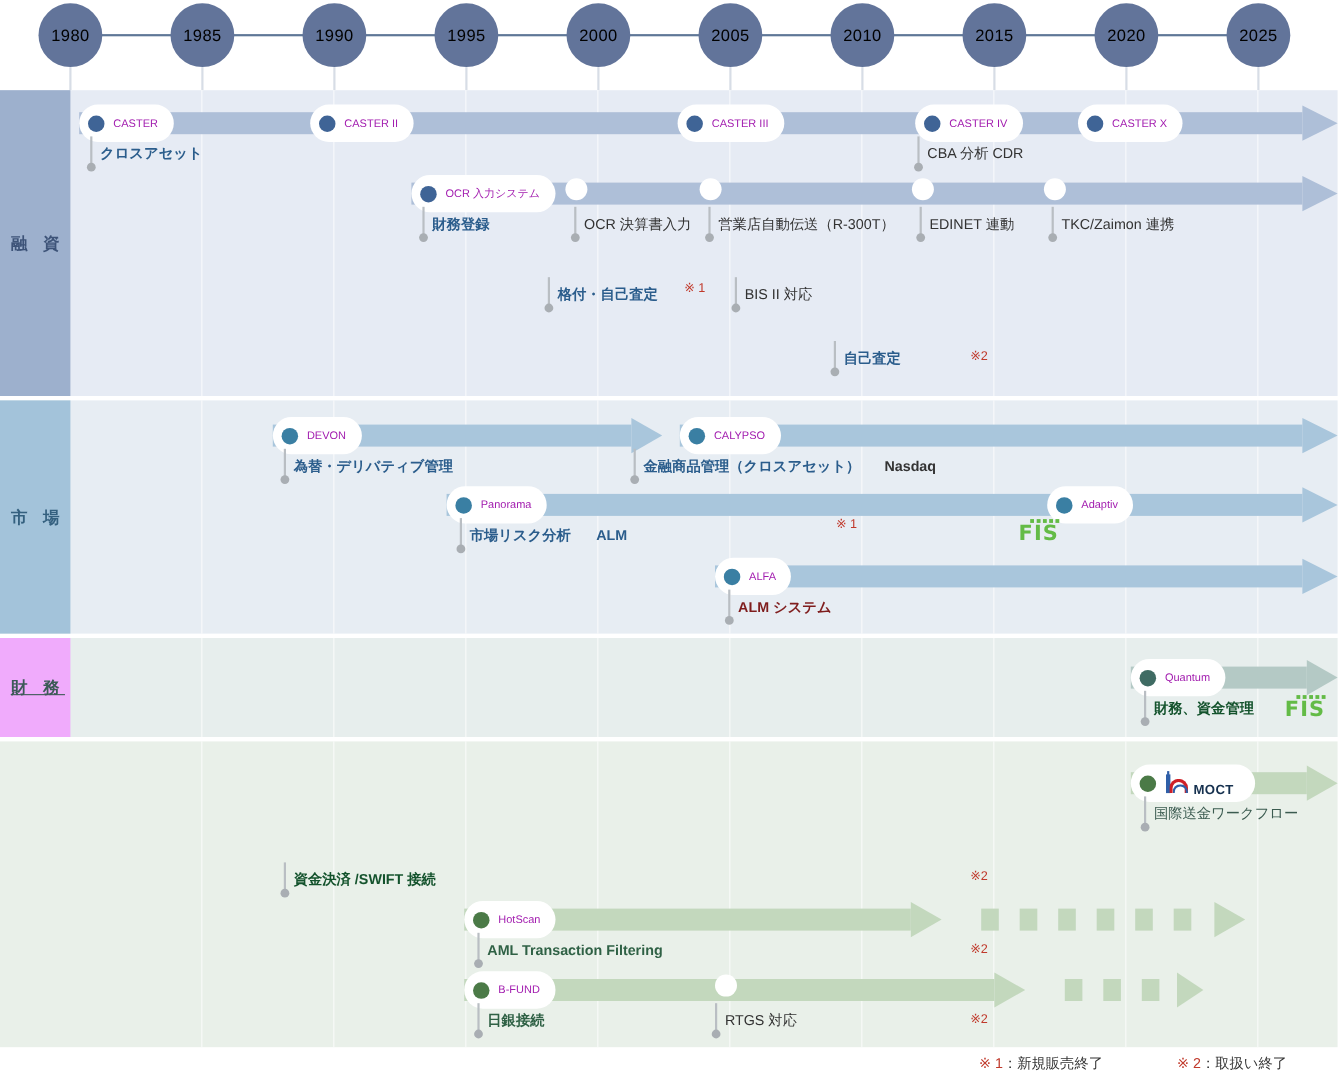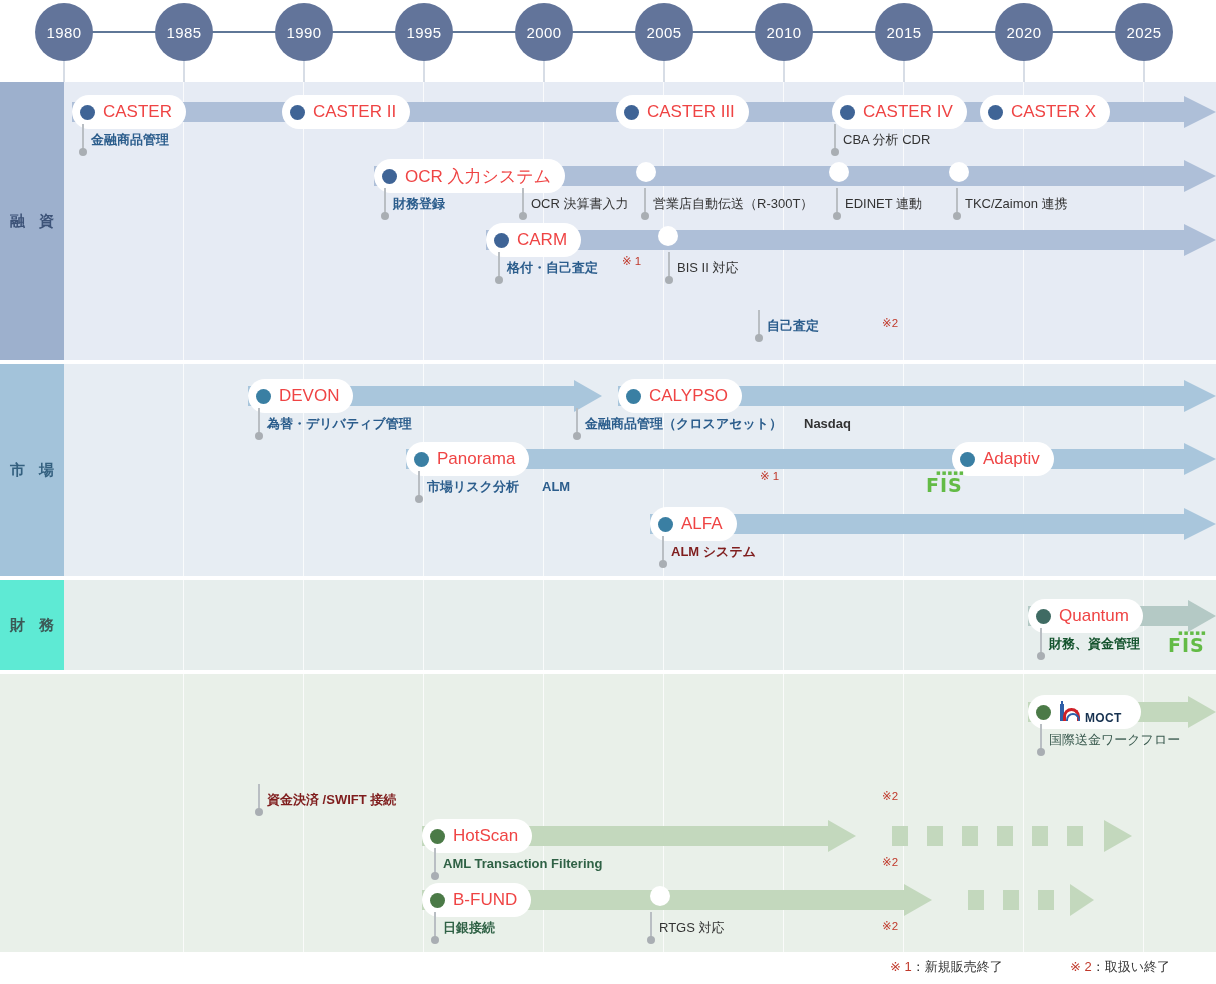--- a/index.html
+++ b/index.html
@@ -10,54 +10,54 @@
     overflow:hidden;
     position:relative;
   }
   #root{position:relative;width:1216px;height:984px;}
 
   
   .axis{position:absolute;left:0;top:0;width:1216px;height:82px;}
   .axis-line{position:absolute;left:64px;top:31px;height:2px;background:#5f7797;}
   .year{
     position:absolute;top:3px;width:58px;height:58px;border-radius:50%;
-    background:#62749a;color:#ffffff;
+    background:#62749a;color:#000000;
     display:flex;align-items:center;justify-content:center;
     font-size:15px;letter-spacing:.4px;
   }
   .year-stem{position:absolute;top:61px;width:2px;height:21px;background:#d7dde6;}
 
   
   .band{position:absolute;left:0;width:1216px;}
   .band-body{position:absolute;left:64px;top:0;right:0;height:100%;}
   .band-label{
     position:absolute;left:0;top:0;width:64px;height:100%;
     display:flex;align-items:center;justify-content:center;
     font-size:15px;letter-spacing:5px;font-weight:700;text-indent:5px;
   }
   .band.b1{background:#e6ebf4;} .band.b1 .band-label{background:#9db0cd;color:#3d5378;}
   .band.b2{background:#e7edf3;} .band.b2 .band-label{background:#a3c3da;color:#34607f;}
-  .band.b3{background:#e7eeed;} .band.b3 .band-label{background:#5eead4;color:#3c5a57;}
+  .band.b3{background:#e7eeed;} .band.b3 .band-label{background:#f0abfc;color:#3c5a57;text-decoration:underline;}
   .band.b4{background:#e9f0e9;} .band.b4 .band-label{background:#b3ccac;color:#41613e;}
 
   
   .grid{position:absolute;top:0;width:1px;height:100%;background:rgba(255,255,255,.75);}
 
   
   .bar{position:absolute;height:20px;}
   .bar .track{position:absolute;left:0;top:0;height:20px;border-radius:0;}
   .bar .head{
     position:absolute;left:0;top:-7px;height:34px;
     background:#ffffff;border-radius:17px;
     display:flex;align-items:center;
     padding:0 14px 0 8px;box-sizing:border-box;
     white-space:nowrap;
   }
   .bar .head .dot{width:15px;height:15px;border-radius:50%;flex:0 0 auto;margin-right:8px;}
-  .bar .head .nm{font-size:17px;color:#ef4444;}
+  .bar .head .nm{font-size:10px;color:#a21caf;}
   .arrow{position:absolute;top:-6px;width:0;height:0;
     border-top:16px solid transparent;border-bottom:16px solid transparent;}
   .seg{position:absolute;top:0;height:20px;width:16px;}
   .midnode{position:absolute;top:-4px;width:20px;height:20px;border-radius:50%;
     background:#fff;box-sizing:border-box;}
 
   
   .callout{position:absolute;}
   .callout .stem{position:absolute;left:0;top:0;width:2px;height:26px;background:#b9bec3;}
   .callout .knob{position:absolute;left:-3px;top:24px;width:8px;height:8px;border-radius:50%;background:#a9aeb3;}
@@ -172,21 +172,21 @@
           <span class="nm">CASTER IV</span>
         </div>
         <div class="head" style="left:908px;">
           <span class="dot" style="background:#3f6496;"></span>
           <span class="nm">CASTER X</span>
         </div>
       </div>
       <div class="callout" style="left:18px;top:42px;">
         <div class="stem"></div>
           <div class="knob"></div>
-        <div class="cap" style="color:#2b5d8c;font-weight:700;">金融商品管理</div>
+        <div class="cap" style="color:#2b5d8c;font-weight:700;">クロスアセット</div>
       </div>
       <div class="callout" style="left:770px;top:42px;">
         <div class="stem"></div>
           <div class="knob"></div>
         <div class="cap" style="color:#333;">CBA 分析 CDR</div>
       </div>
 
       <div class="bar" style="left:310px;top:84px;width:842px;">
         <div class="track" style="width:810px;background:#aebfd8;"></div>
         <div class="arrow" style="left:810px;border-left:32px solid #aebfd8;"></div>
@@ -218,29 +218,20 @@
         <div class="stem"></div>
           <div class="knob"></div>
         <div class="cap" style="color:#333;">EDINET 連動</div>
       </div>
       <div class="callout" style="left:892px;top:106px;">
         <div class="stem"></div>
           <div class="knob"></div>
         <div class="cap" style="color:#333;">TKC/Zaimon 連携</div>
       </div>
 
-      <div class="bar" style="left:422px;top:148px;width:730px;">
-        <div class="track" style="width:698px;background:#aebfd8;"></div>
-        <div class="arrow" style="left:698px;border-left:32px solid #aebfd8;"></div>
-        <div class="midnode" style="left:172px;"></div>
-        <div class="head" style="left:0;">
-          <span class="dot" style="background:#3f6496;"></span>
-          <span class="nm">CARM</span>
-        </div>
-      </div>
       <div class="callout" style="left:434px;top:170px;">
         <div class="stem"></div>
           <div class="knob"></div>
         <div class="cap" style="color:#2b5d8c;font-weight:700;">格付・自己査定</div>
       </div>
       <div class="callout" style="left:604px;top:170px;">
         <div class="stem"></div>
           <div class="knob"></div>
         <div class="cap" style="color:#333;">BIS II 対応</div>
       </div>
@@ -399,21 +390,21 @@
       </div>
       <div class="callout" style="left:976px;top:50px;">
         <div class="stem"></div>
           <div class="knob"></div>
         <div class="cap" style="color:#3b5b50;">国際送金ワークフロー</div>
       </div>
 
       <div class="callout" style="left:194px;top:110px;">
         <div class="stem"></div>
           <div class="knob"></div>
-        <div class="cap" style="color:#7f1d1d;font-weight:700;">資金決済 /SWIFT 接続</div>
+        <div class="cap" style="color:#14532d;font-weight:700;">資金決済 /SWIFT 接続</div>
       </div>
       <div class="note" style="left:818px;top:115px;">※2</div>
 
       <div class="bar" style="left:358px;top:152px;width:666px;">
         <div class="track" style="width:406px;background:#c3d8bd;"></div>
         <div class="arrow" style="left:406px;border-left:28px solid #c3d8bd;"></div>
         <div class="seg" style="left:470px;background:#c3d8bd;"></div>
         <div class="seg" style="left:505px;background:#c3d8bd;"></div>
         <div class="seg" style="left:540px;background:#c3d8bd;"></div>
         <div class="seg" style="left:575px;background:#c3d8bd;"></div>

